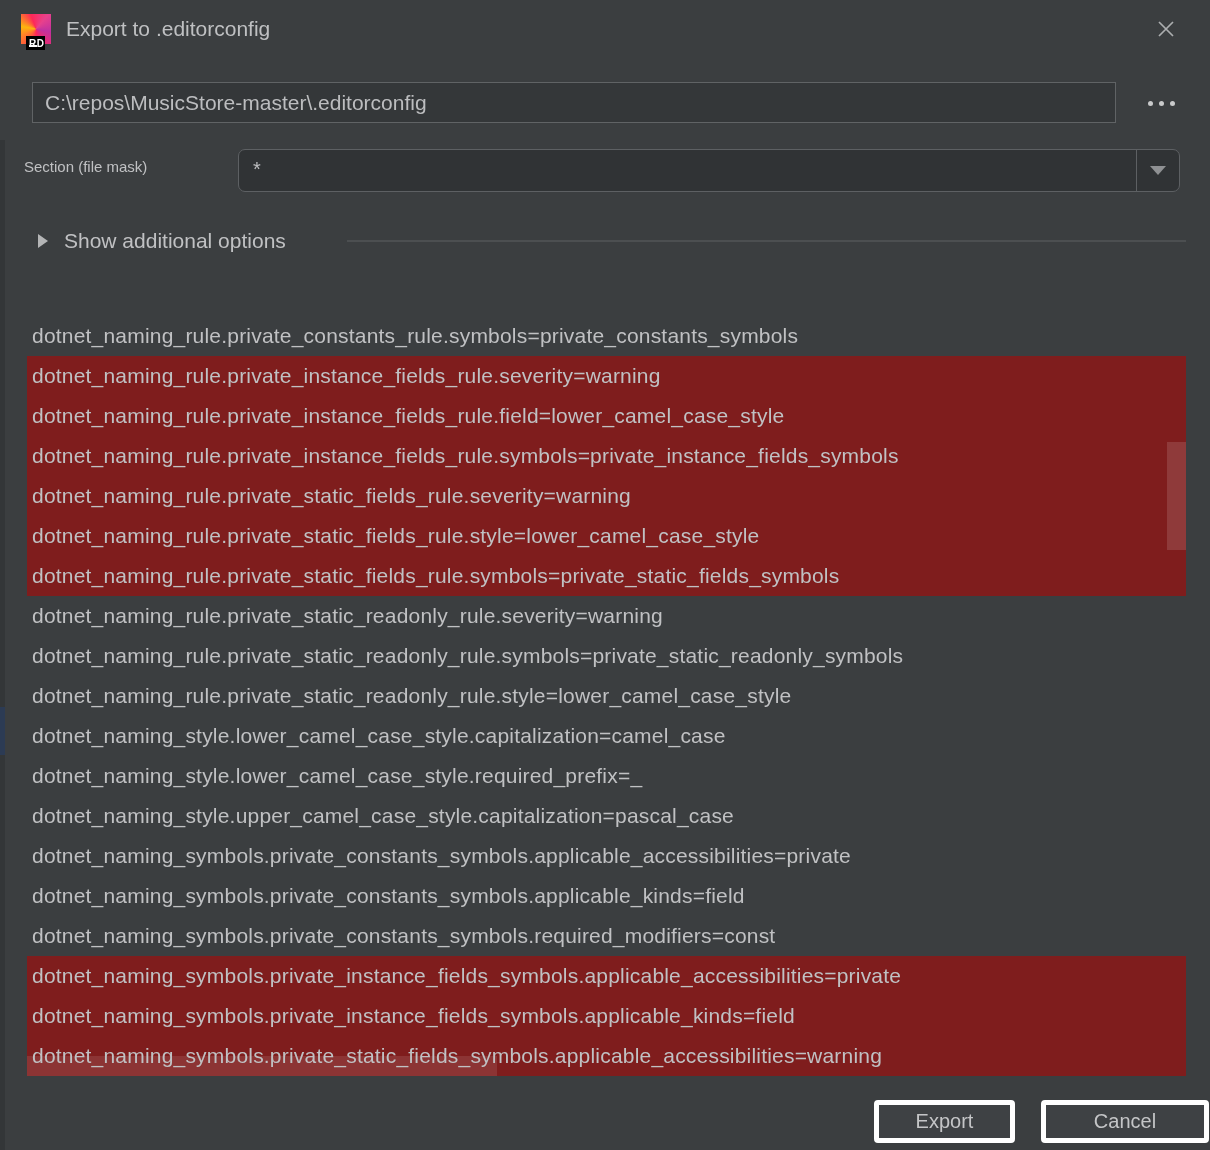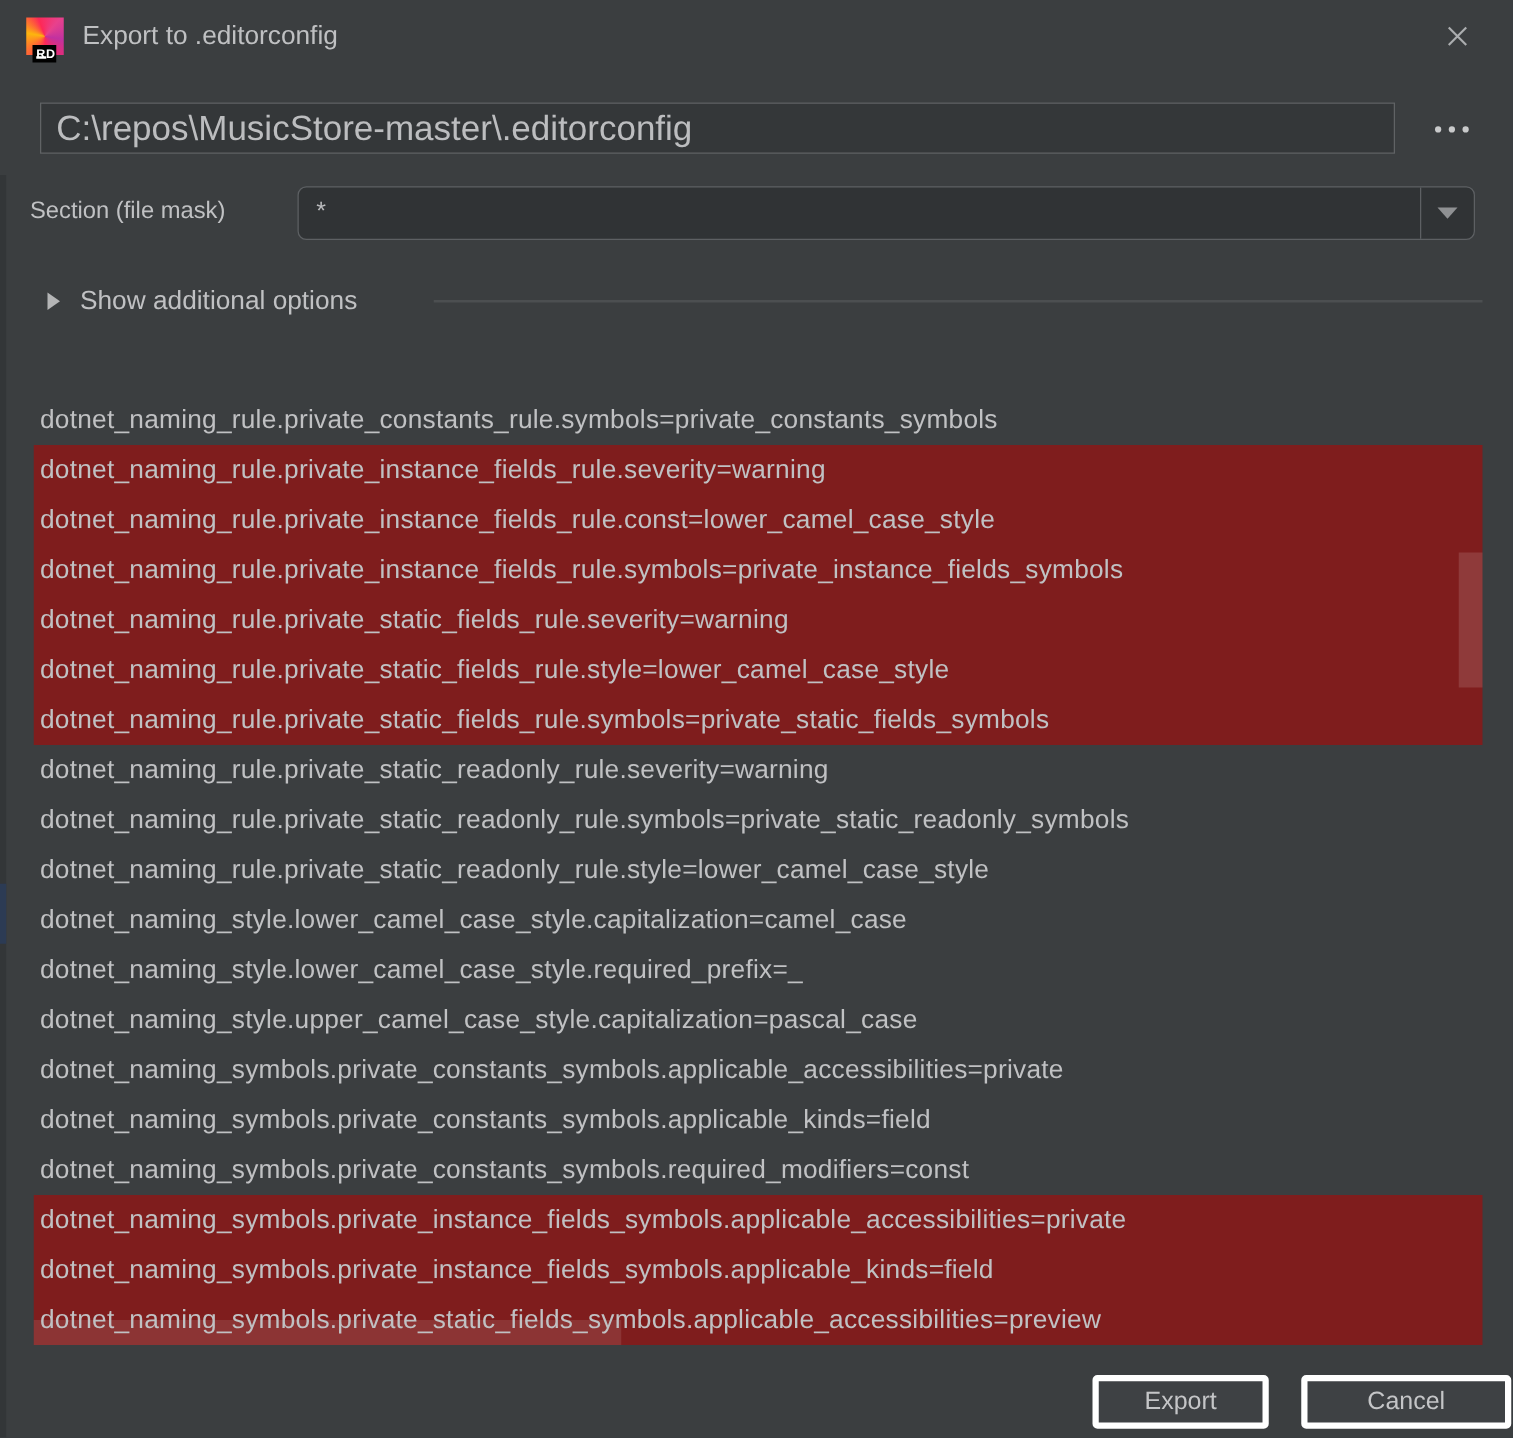--- a/index.html
+++ b/index.html
@@ -18,27 +18,27 @@
   .rd-icon{position:absolute;left:21px;top:14px;width:30px;height:30px;
     background:conic-gradient(from 40deg at 50% 50%, #e8418c, #c131a0 60deg, #fe2857 140deg, #ff7c2a 200deg, #fdb60d 240deg, #fe2857 300deg, #e8418c 360deg);}
   .rd-inner{position:absolute;left:5px;top:22px;width:19px;height:14px;background:#000;}
   .rd-text{position:absolute;left:3px;top:2px;color:#fff;font-weight:bold;font-size:10px;letter-spacing:0.5px;}
   .rd-underscore{position:absolute;left:3px;bottom:3px;width:8px;height:2px;background:#fff;}
   .title{position:absolute;left:66px;top:17px;font-size:21px;color:#bfc0c2;}
   .close-btn{position:absolute;left:1146px;top:11px;width:40px;height:36px;display:flex;align-items:center;justify-content:center;cursor:pointer;}
 
   
   .path-input{position:absolute;left:32px;top:82px;width:1084px;height:41px;box-sizing:border-box;
-    background:#343739;border:1px solid #606365;color:#bcbdbf;font-size:28px;
+    background:#343739;border:1px solid #606365;color:#bcbdbf;font-size:21px;
     font-family:"Liberation Sans", sans-serif;padding:0 12px;outline:none;}
   .browse-btn{position:absolute;left:1134px;top:87px;width:54px;height:32px;display:flex;align-items:center;justify-content:center;gap:6px;cursor:pointer;background:transparent;border:none;}
   .browse-btn .dot{width:5px;height:5px;border-radius:50%;background:#c9cacb;}
 
   
-  .section-label{position:absolute;left:24px;top:158px;font-size:19px;color:#c0c1c3;}
+  .section-label{position:absolute;left:24px;top:158px;font-size:15px;color:#c0c1c3;}
   .combo{position:absolute;left:238px;top:149px;width:942px;height:43px;box-sizing:border-box;
     background:#303335;border:1px solid #5d6063;border-radius:7px;cursor:pointer;}
   .combo-value{position:absolute;left:14px;top:8px;font-size:20px;color:#bcbdbf;}
   .combo-arrow-box{position:absolute;right:0;top:0;width:42px;height:100%;border-left:1px solid #5d6063;display:flex;align-items:center;justify-content:center;}
   .combo-arrow{width:0;height:0;border-left:8px solid transparent;border-right:8px solid transparent;border-top:9px solid #8f9193;}
 
   
   .disclosure{position:absolute;left:38px;top:228px;height:26px;display:flex;align-items:center;gap:16px;cursor:pointer;}
   .tri{width:0;height:0;border-top:7px solid transparent;border-bottom:7px solid transparent;border-left:10px solid #b4b5b6;display:inline-block;}
   .disclosure-label{font-size:21px;color:#c0c1c3;}
@@ -103,21 +103,21 @@
   <div class="separator"></div>
 
   <div class="preview-list">
       <div class="row">
         <span class="row-text">dotnet_naming_rule.private_constants_rule.symbols=private_constants_symbols</span>
       </div>
       <div class="row hl">
         <span class="row-text">dotnet_naming_rule.private_instance_fields_rule.severity=warning</span>
       </div>
       <div class="row hl">
-        <span class="row-text">dotnet_naming_rule.private_instance_fields_rule.const=lower_camel_case_style</span>
+        <span class="row-text">dotnet_naming_rule.private_instance_fields_rule.field=lower_camel_case_style</span>
       </div>
       <div class="row hl">
         <span class="row-text">dotnet_naming_rule.private_instance_fields_rule.symbols=private_instance_fields_symbols</span>
       </div>
       <div class="row hl">
         <span class="row-text">dotnet_naming_rule.private_static_fields_rule.severity=warning</span>
       </div>
       <div class="row hl">
         <span class="row-text">dotnet_naming_rule.private_static_fields_rule.style=lower_camel_case_style</span>
       </div>
@@ -151,21 +151,21 @@
       <div class="row">
         <span class="row-text">dotnet_naming_symbols.private_constants_symbols.required_modifiers=const</span>
       </div>
       <div class="row hl">
         <span class="row-text">dotnet_naming_symbols.private_instance_fields_symbols.applicable_accessibilities=private</span>
       </div>
       <div class="row hl">
         <span class="row-text">dotnet_naming_symbols.private_instance_fields_symbols.applicable_kinds=field</span>
       </div>
       <div class="row hl">
-        <span class="row-text">dotnet_naming_symbols.private_static_fields_symbols.applicable_accessibilities=preview</span>
+        <span class="row-text">dotnet_naming_symbols.private_static_fields_symbols.applicable_accessibilities=warning</span>
       </div>
     </div>
   <div class="vscroll"></div>
   <div class="hscroll"></div>
 
   <button class="btn export">Export</button>
   <button class="btn cancel">Cancel</button>
 
 </div>
 

